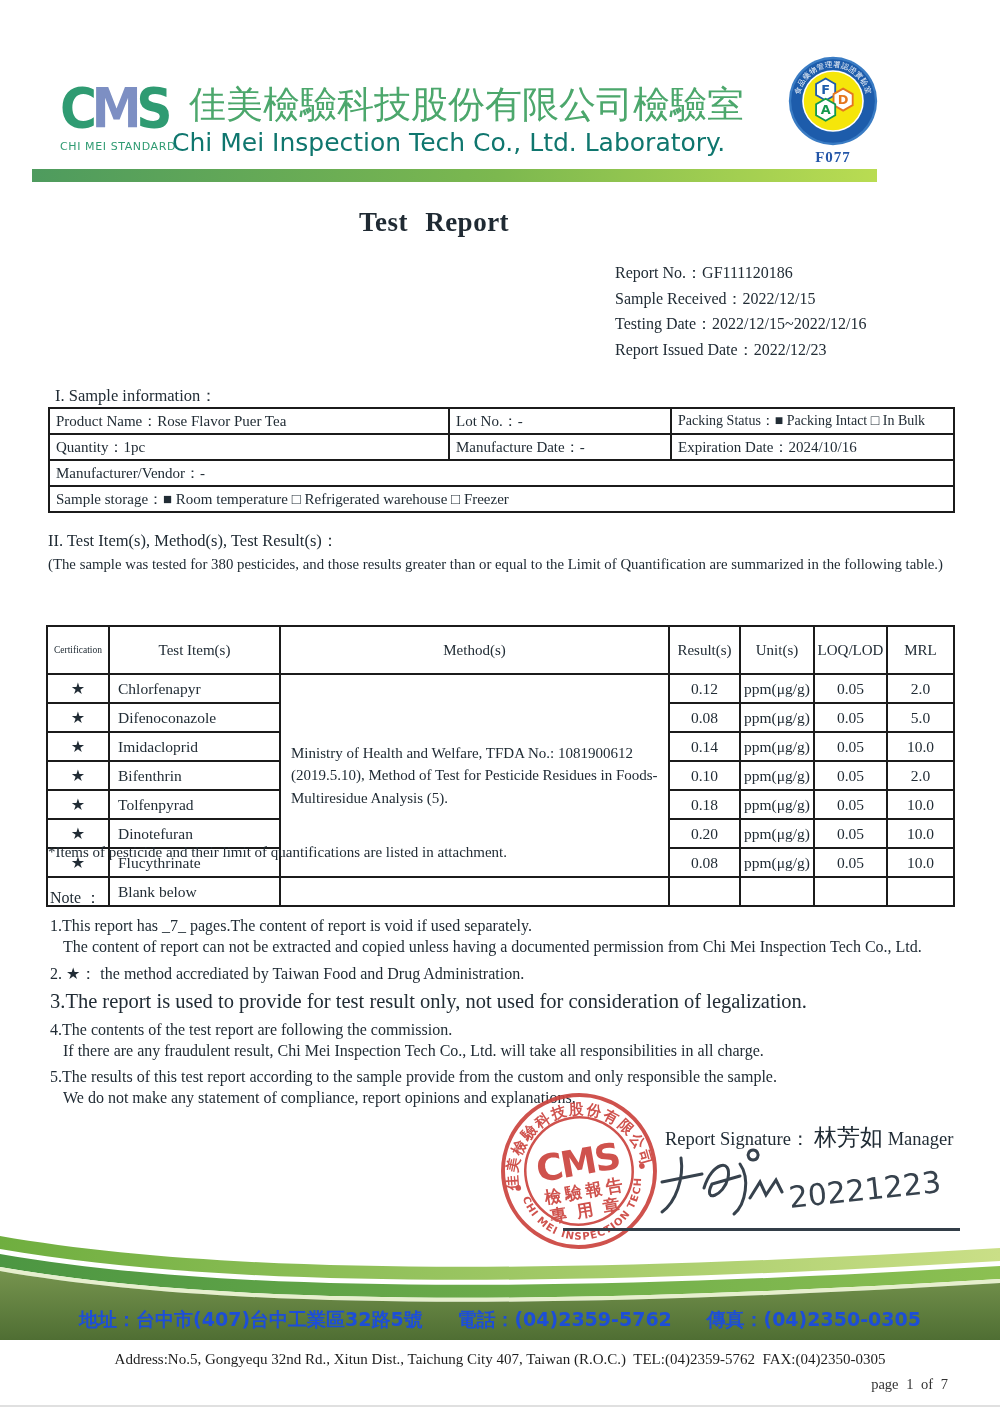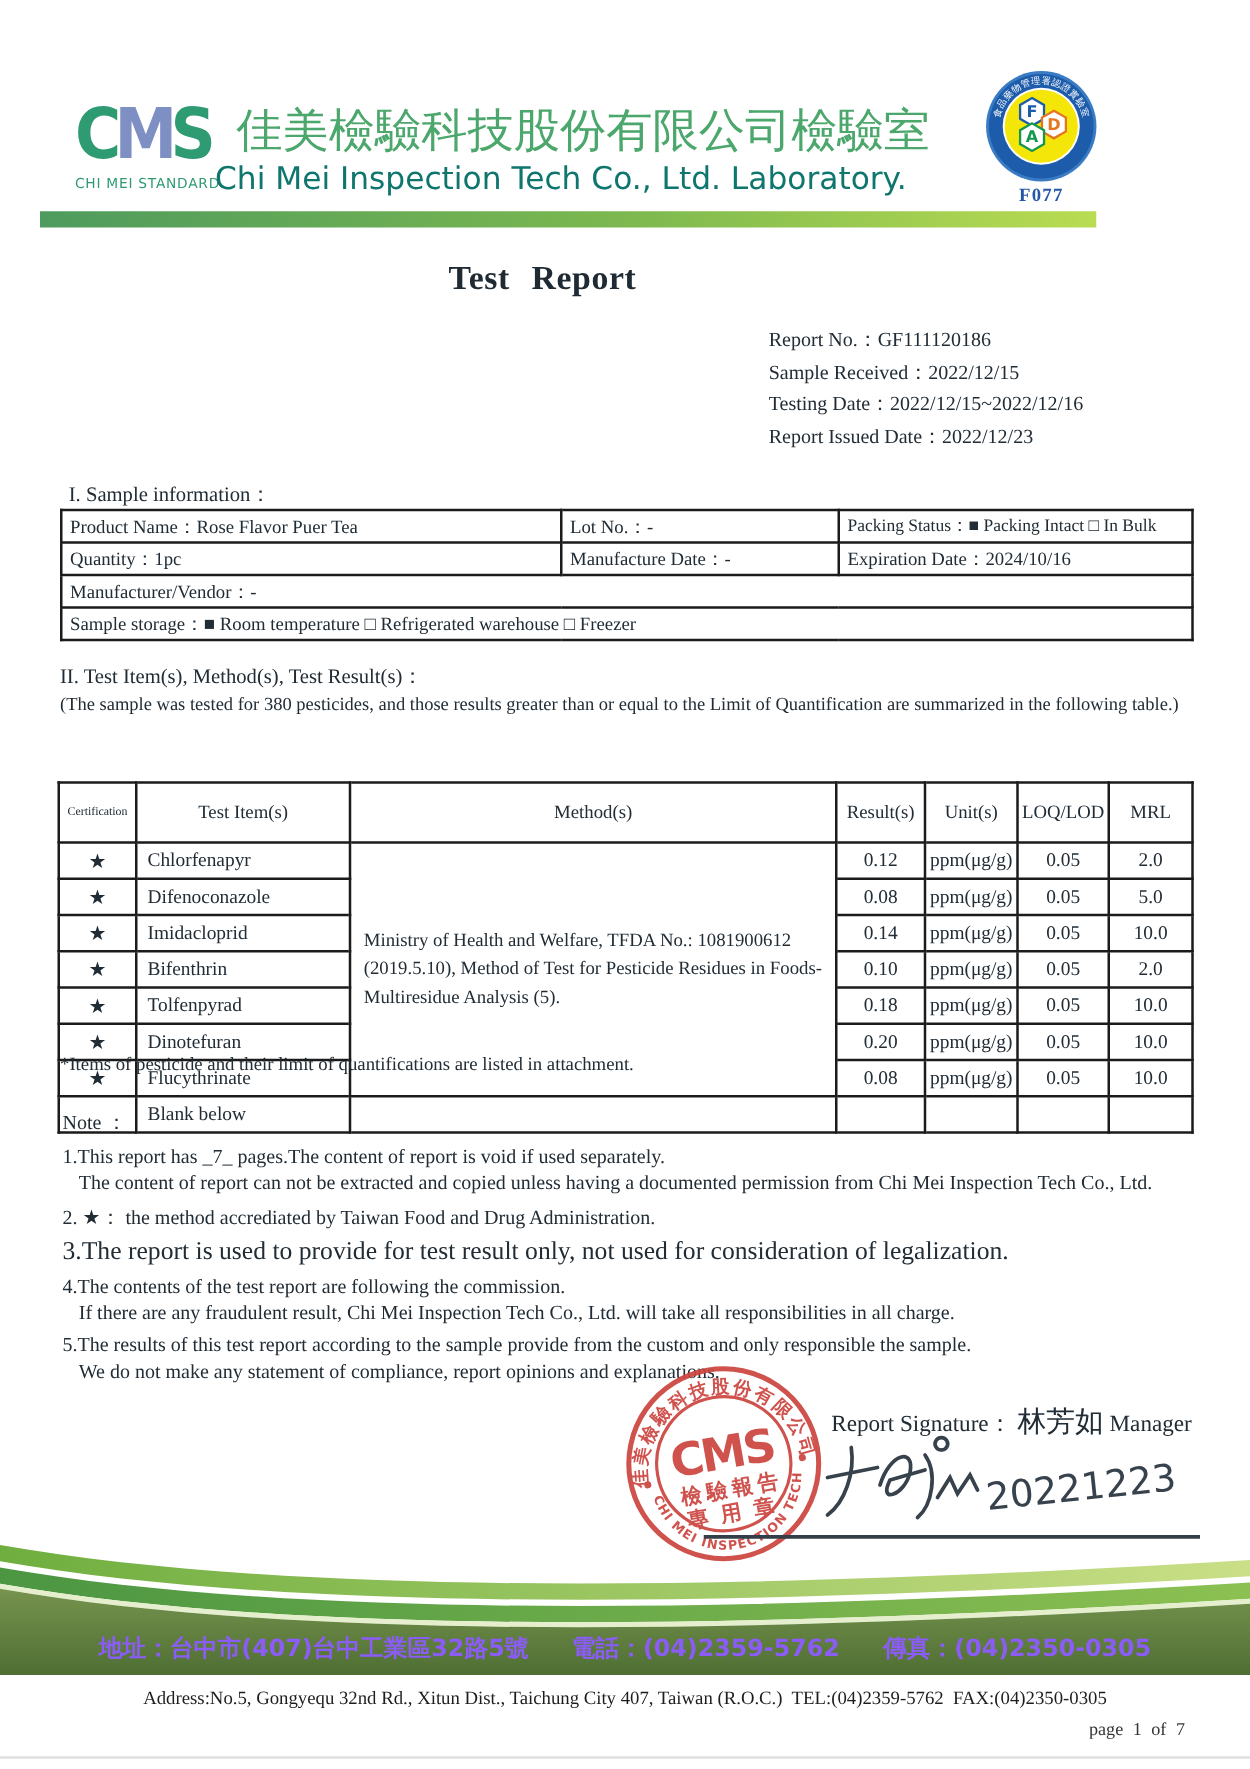--- a/index.html
+++ b/index.html
@@ -57,21 +57,21 @@
   
   .stamp{position:absolute;left:498px;top:1090px;width:162px;height:162px;transform:rotate(-10deg);opacity:.93;}
   .sig-line{position:absolute;left:665px;top:1122px;font-size:18.5px;white-space:nowrap;}
   .sig-name{font-family:"DejaVu Sans",sans-serif;font-size:23px;}
   .scribble{position:absolute;left:652px;top:1146px;}
   .sig-underline{position:absolute;left:563px;top:1228px;width:397px;height:3px;background:#333e48;}
 
   
   .waves{position:absolute;left:0;top:1228px;width:1000px;height:115px;}
   .footer-bar-text{position:absolute;left:0;top:1302px;width:1000px;height:36px;line-height:34px;text-align:center;
-                   font-family:"DejaVu Sans",sans-serif;font-weight:bold;font-size:19px;color:#8b5cf6;white-space:nowrap;}
+                   font-family:"DejaVu Sans",sans-serif;font-weight:bold;font-size:19px;color:#1d4ed8;white-space:nowrap;}
   .footer-bar-text span{margin:0 14px;}
   .addr-en{position:absolute;left:0;top:1351px;width:1000px;text-align:center;font-size:15px;white-space:pre;color:#1d1d1d;}
   .page-num{position:absolute;right:52px;top:1376px;font-size:14.5px;word-spacing:4px;color:#333;}
   .scan-line{position:absolute;left:0;top:1405px;width:1000px;height:2px;background:#e0e0e0;}
 </style>
 </head>
 <body>
 
 <div class="page">
 

